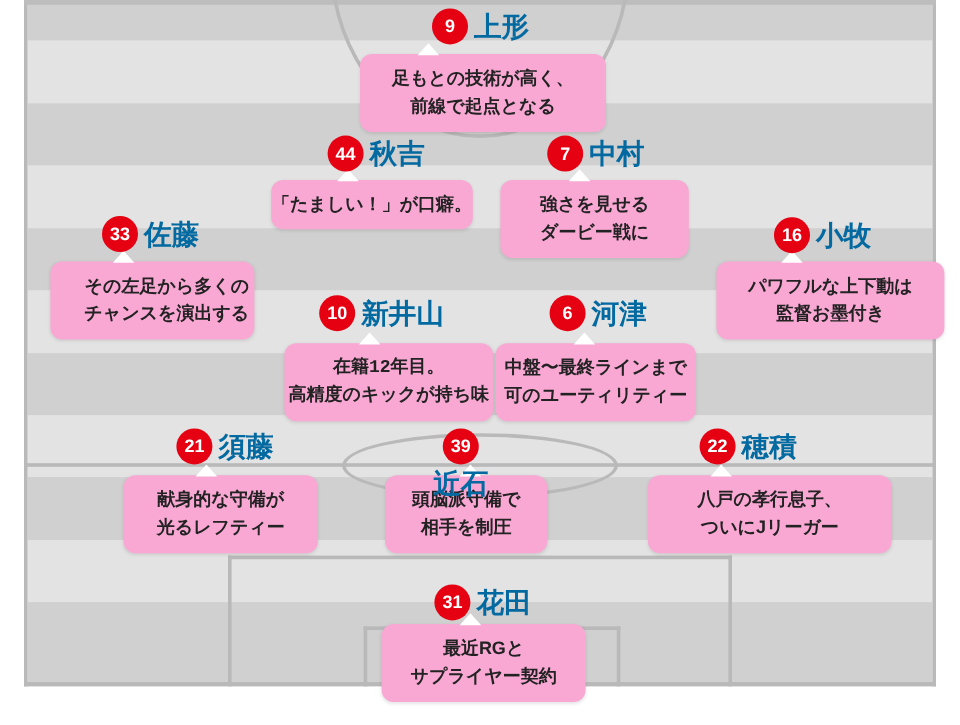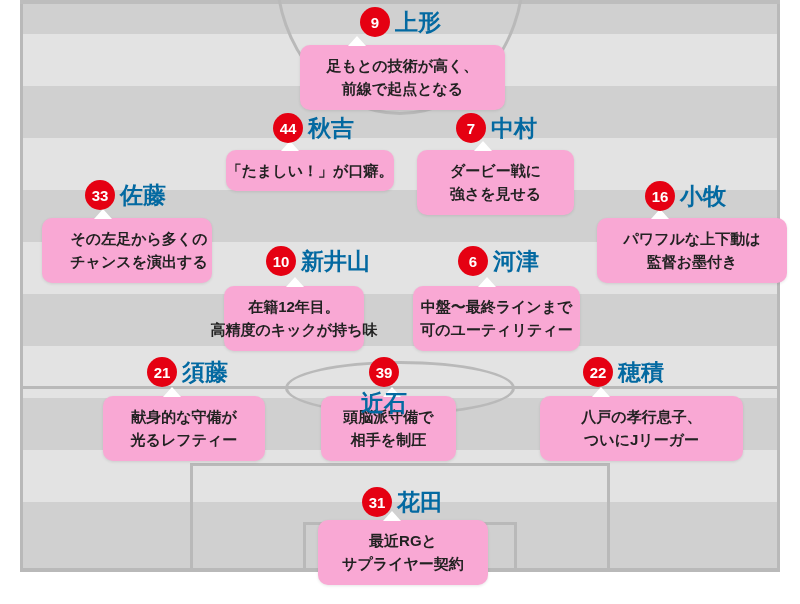--- a/index.html
+++ b/index.html
@@ -103,22 +103,22 @@
 
   <div class="player">
     <div class="player-label" style="left: 456px; top: 113px;">
       <span class="badge">
         <span class="badge-num">7</span>
       </span>
       <span class="player-name">中村</span>
     </div>
     <div class="bubble" style="left: 417px; top: 150px; width: 157px;">
       <span class="tail" style="left: 57px;"></span>
+      <div class="comment-line c2">強さを見せる</div>
       <div class="comment-line c1">ダービー戦に</div>
-      <div class="comment-line c2">強さを見せる</div>
     </div>
   </div>
 
   <div class="player">
     <div class="player-label" style="left: 85px; top: 180px;">
       <span class="badge">
         <span class="badge-num">33</span>
       </span>
       <span class="player-name">佐藤</span>
     </div>
@@ -143,21 +143,21 @@
     </div>
   </div>
 
   <div class="player">
     <div class="player-label" style="left: 266px; top: 246px;">
       <span class="badge">
         <span class="badge-num">10</span>
       </span>
       <span class="player-name">新井山</span>
     </div>
-    <div class="bubble" style="left: 224px; top: 286px; width: 140px;">
+    <div class="bubble" style="left: 237px; top: 286px; width: 174px; font-family: Liberation Mono, monospace;">
       <span class="tail" style="left: 62px;"></span>
       <div class="comment-line c1">在籍12年目。</div>
       <div class="comment-line c2">高精度のキックが持ち味</div>
     </div>
   </div>
 
   <div class="player">
     <div class="player-label" style="left: 458px; top: 246px;">
       <span class="badge">
         <span class="badge-num">6</span>

